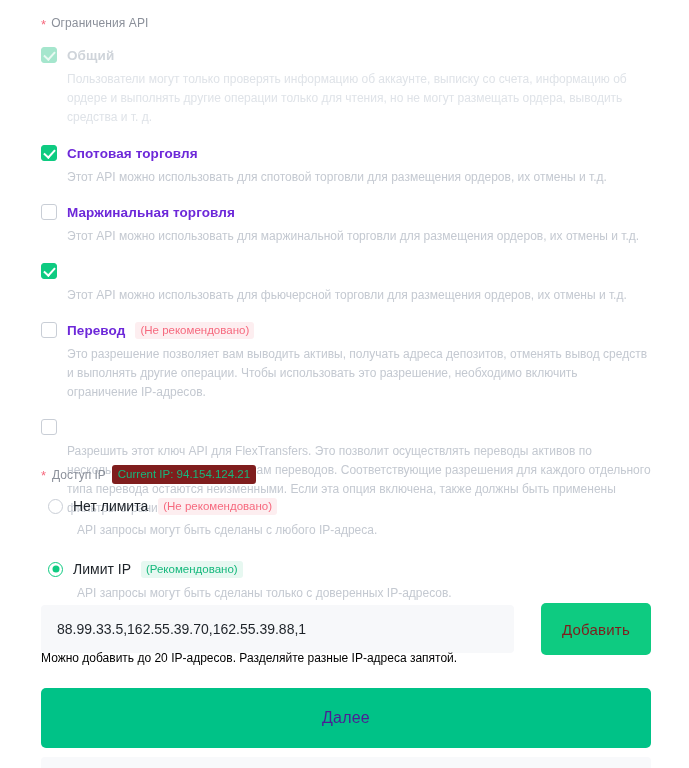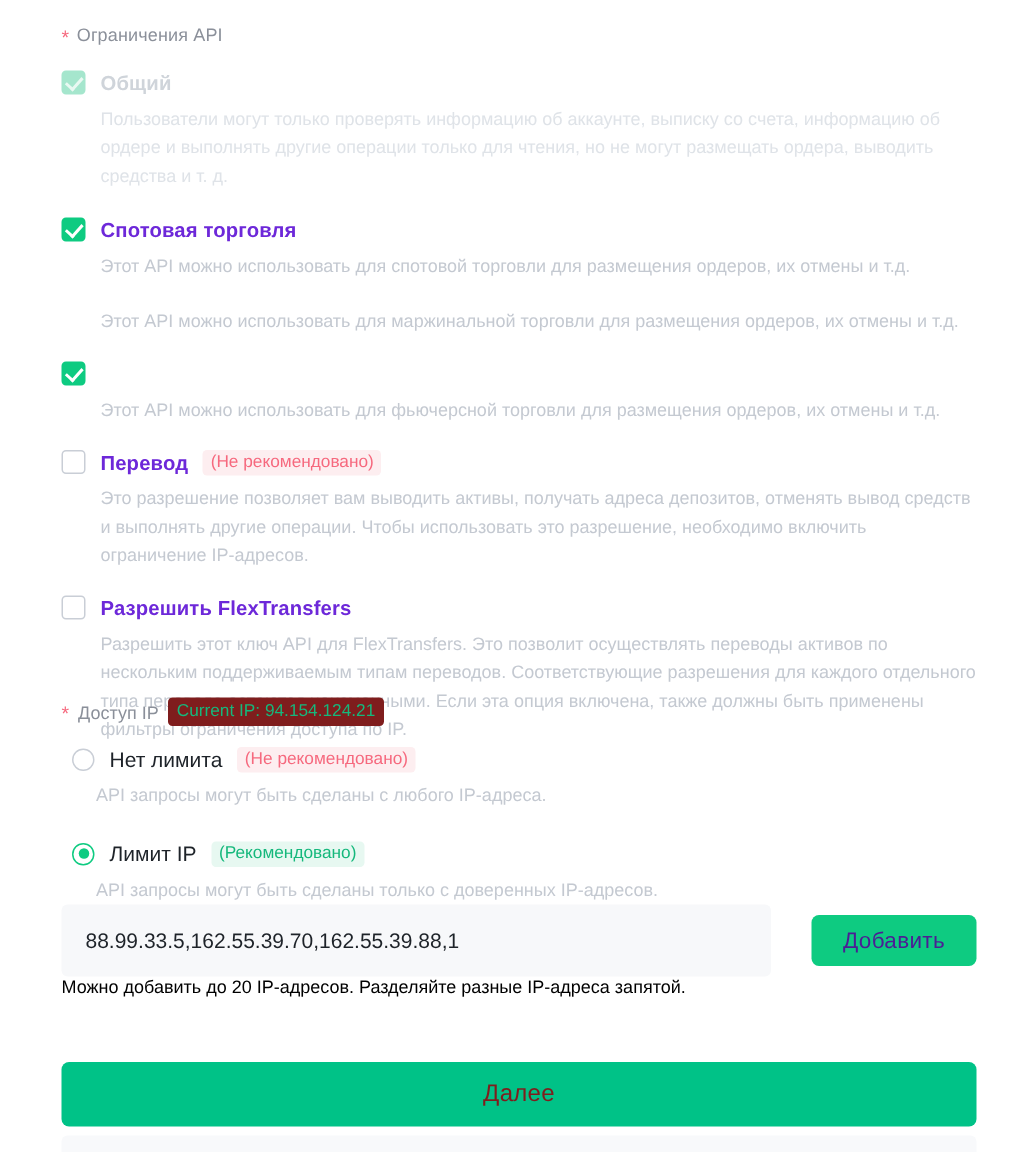--- a/index.html
+++ b/index.html
@@ -181,21 +181,21 @@
     border-radius: 50%;
     background: #0ecb81;
     transform: translate(-50%, -50%);
   }
   .radio-title {
     font-size: 14px;
     color: #1e2329;
     white-space: nowrap;
   }
   .radio-desc {
-    margin: 4px 0 0 16px;
+    margin: 4px 0 0 29px;
     font-size: 12px;
     color: #c4c9d1;
     line-height: 18px;
   }
   .radio-sp { height: 19px; }
 
   
   .input-row {
     position: absolute;
     left: 41px;
@@ -212,55 +212,54 @@
     border: none;
     border-radius: 4px;
     padding: 0 16px;
     font-size: 14px;
     font-family: "Liberation Sans", sans-serif;
     color: #1e2329;
     outline: none;
   }
   .add-btn {
     flex: 0 0 110px;
-    height: 34px;
+    height: 52px;
     background: #0ecb81;
     border: none;
     border-radius: 5px;
-    color: #4c1d95;
+    color: #7f1d1d;
     font-size: 15px;
     font-family: "Liberation Sans", sans-serif;
     cursor: pointer;
     letter-spacing: 0.2px;
   }
 
   .input-hint {
     position: absolute;
     left: 41px;
     top: 651px;
     font-size: 12px;
     color: #000000;
   }
 
   
   .submit-btn {
     position: absolute;
     left: 41px;
     top: 688px;
     width: 610px;
-    height: 43px;
+    height: 60px;
     background: #00c287;
     border: none;
     border-radius: 5px;
-    color: #7f1d1d;
+    color: #4c1d95;
     font-size: 16px;
     font-family: "Liberation Sans", sans-serif;
     cursor: pointer;
     letter-spacing: 0.2px;
-    margin-top: 20px;
   }
 
   .bottom-strip {
     position: absolute;
     left: 41px;
     top: 757px;
     width: 610px;
     height: 24px;
     background: #f8f9fb;
     border-radius: 4px;
@@ -292,20 +291,24 @@
       <div class="perm-row">
         <span class="cbox checked"></span>
         <span class="perm-title">Спотовая торговля</span>
       </div>
       <div class="perm-desc">Этот API можно использовать для спотовой торговли для размещения ордеров, их отмены и т.д.</div>
     </div>
 
     <div class="sp-2"></div>
 
     <div class="perm-item">
+      <div class="perm-row">
+        <span class="cbox unchecked"></span>
+        <span class="perm-title">Маржинальная торговля</span>
+      </div>
       <div class="perm-desc">Этот API можно использовать для маржинальной торговли для размещения ордеров, их отмены и т.д.</div>
     </div>
 
     <div class="sp-2"></div>
 
     <div class="perm-item">
       <div class="perm-row">
         <span class="cbox checked"></span>
       </div>
       <div class="perm-desc">Этот API можно использовать для фьючерсной торговли для размещения ордеров, их отмены и т.д.</div>
@@ -320,21 +323,20 @@
         <span class="badge warn">(Не рекомендовано)</span>
       </div>
       <div class="perm-desc">Это разрешение позволяет вам выводить активы, получать адреса депозитов, отменять вывод средств и выполнять другие операции. Чтобы использовать это разрешение, необходимо включить ограничение IP-адресов.</div>
     </div>
 
     <div class="sp-2"></div>
 
     <div class="perm-item">
       <div class="perm-row">
         <span class="cbox unchecked"></span>
-        <span class="perm-title">Разрешить FlexTransfers</span>
       </div>
       <div class="perm-desc">Разрешить этот ключ API для FlexTransfers. Это позволит осуществлять переводы активов по нескольким поддерживаемым типам переводов. Соответствующие разрешения для каждого отдельного типа перевода остаются неизменными. Если эта опция включена, также должны быть применены фильтры ограничения доступа по IP.</div>
     </div>
 
   </div>
 
   <div class="ip-section-label">
     <span class="req-star">*</span>
     <span>Доступ IP</span>
     <span class="badge info">Current IP:  94.154.124.21</span>

